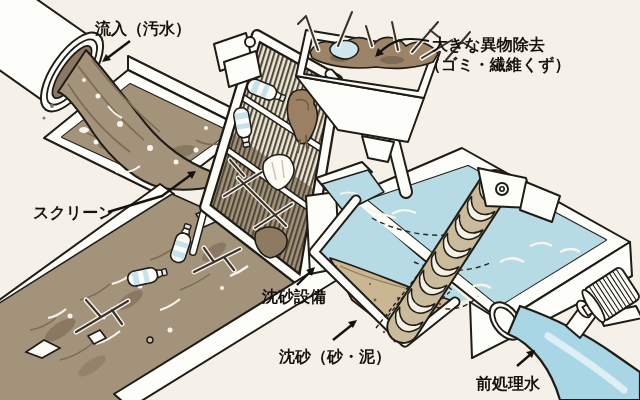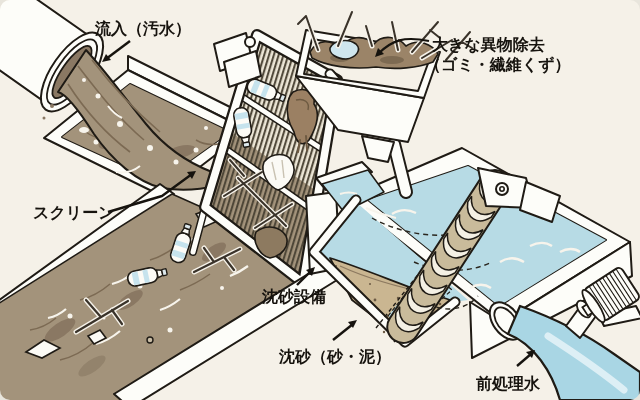--- a/index.html
+++ b/index.html
@@ -1,20 +1,19 @@
 <!DOCTYPE html>
 <html><head>
 <meta charset="utf-8">
 <style>
   html,body{margin:0;padding:0;background:#e8e5dc;}
   .stage{
     width:640px;height:400px;position:relative;overflow:hidden;
     background:#f5f1e8;
     font-family:"Liberation Sans","DejaVu Sans",sans-serif;
-    border-radius:10px;
   }
   .stage svg{position:absolute;left:0;top:0;display:block;}
   text.lbl{
     font-family:"Liberation Sans","DejaVu Sans",sans-serif;
     font-weight:bold;font-size:16px;fill:#16130e;
   }
 </style>
 </head>
 <body>
 

